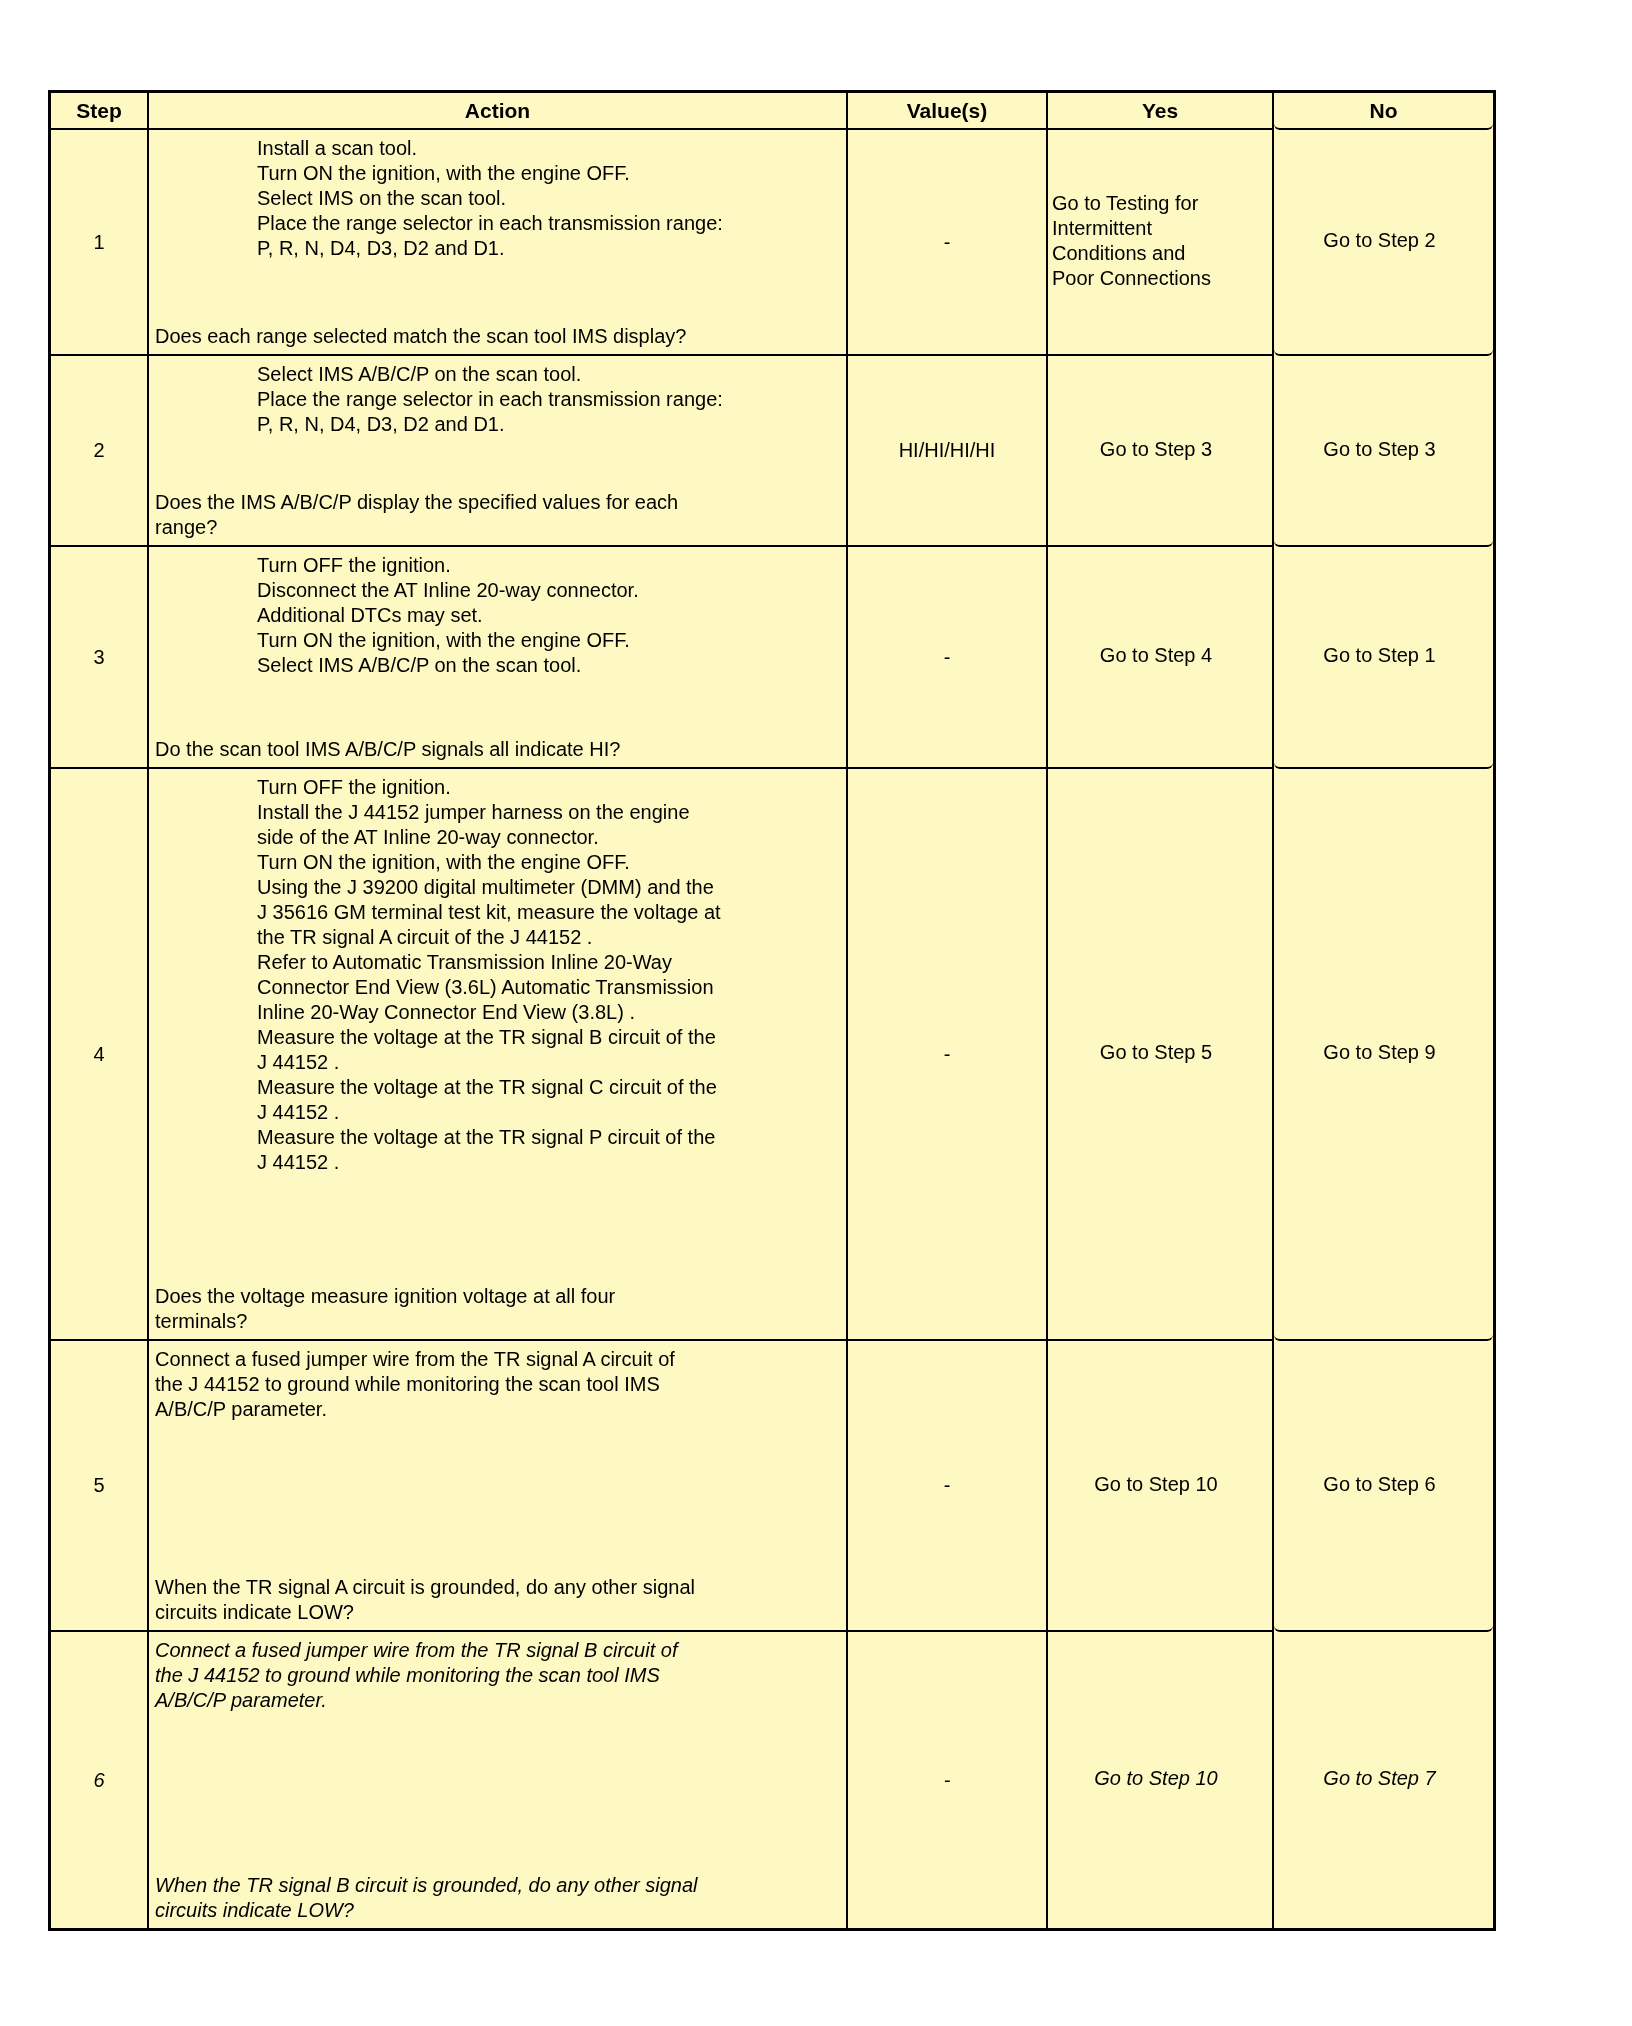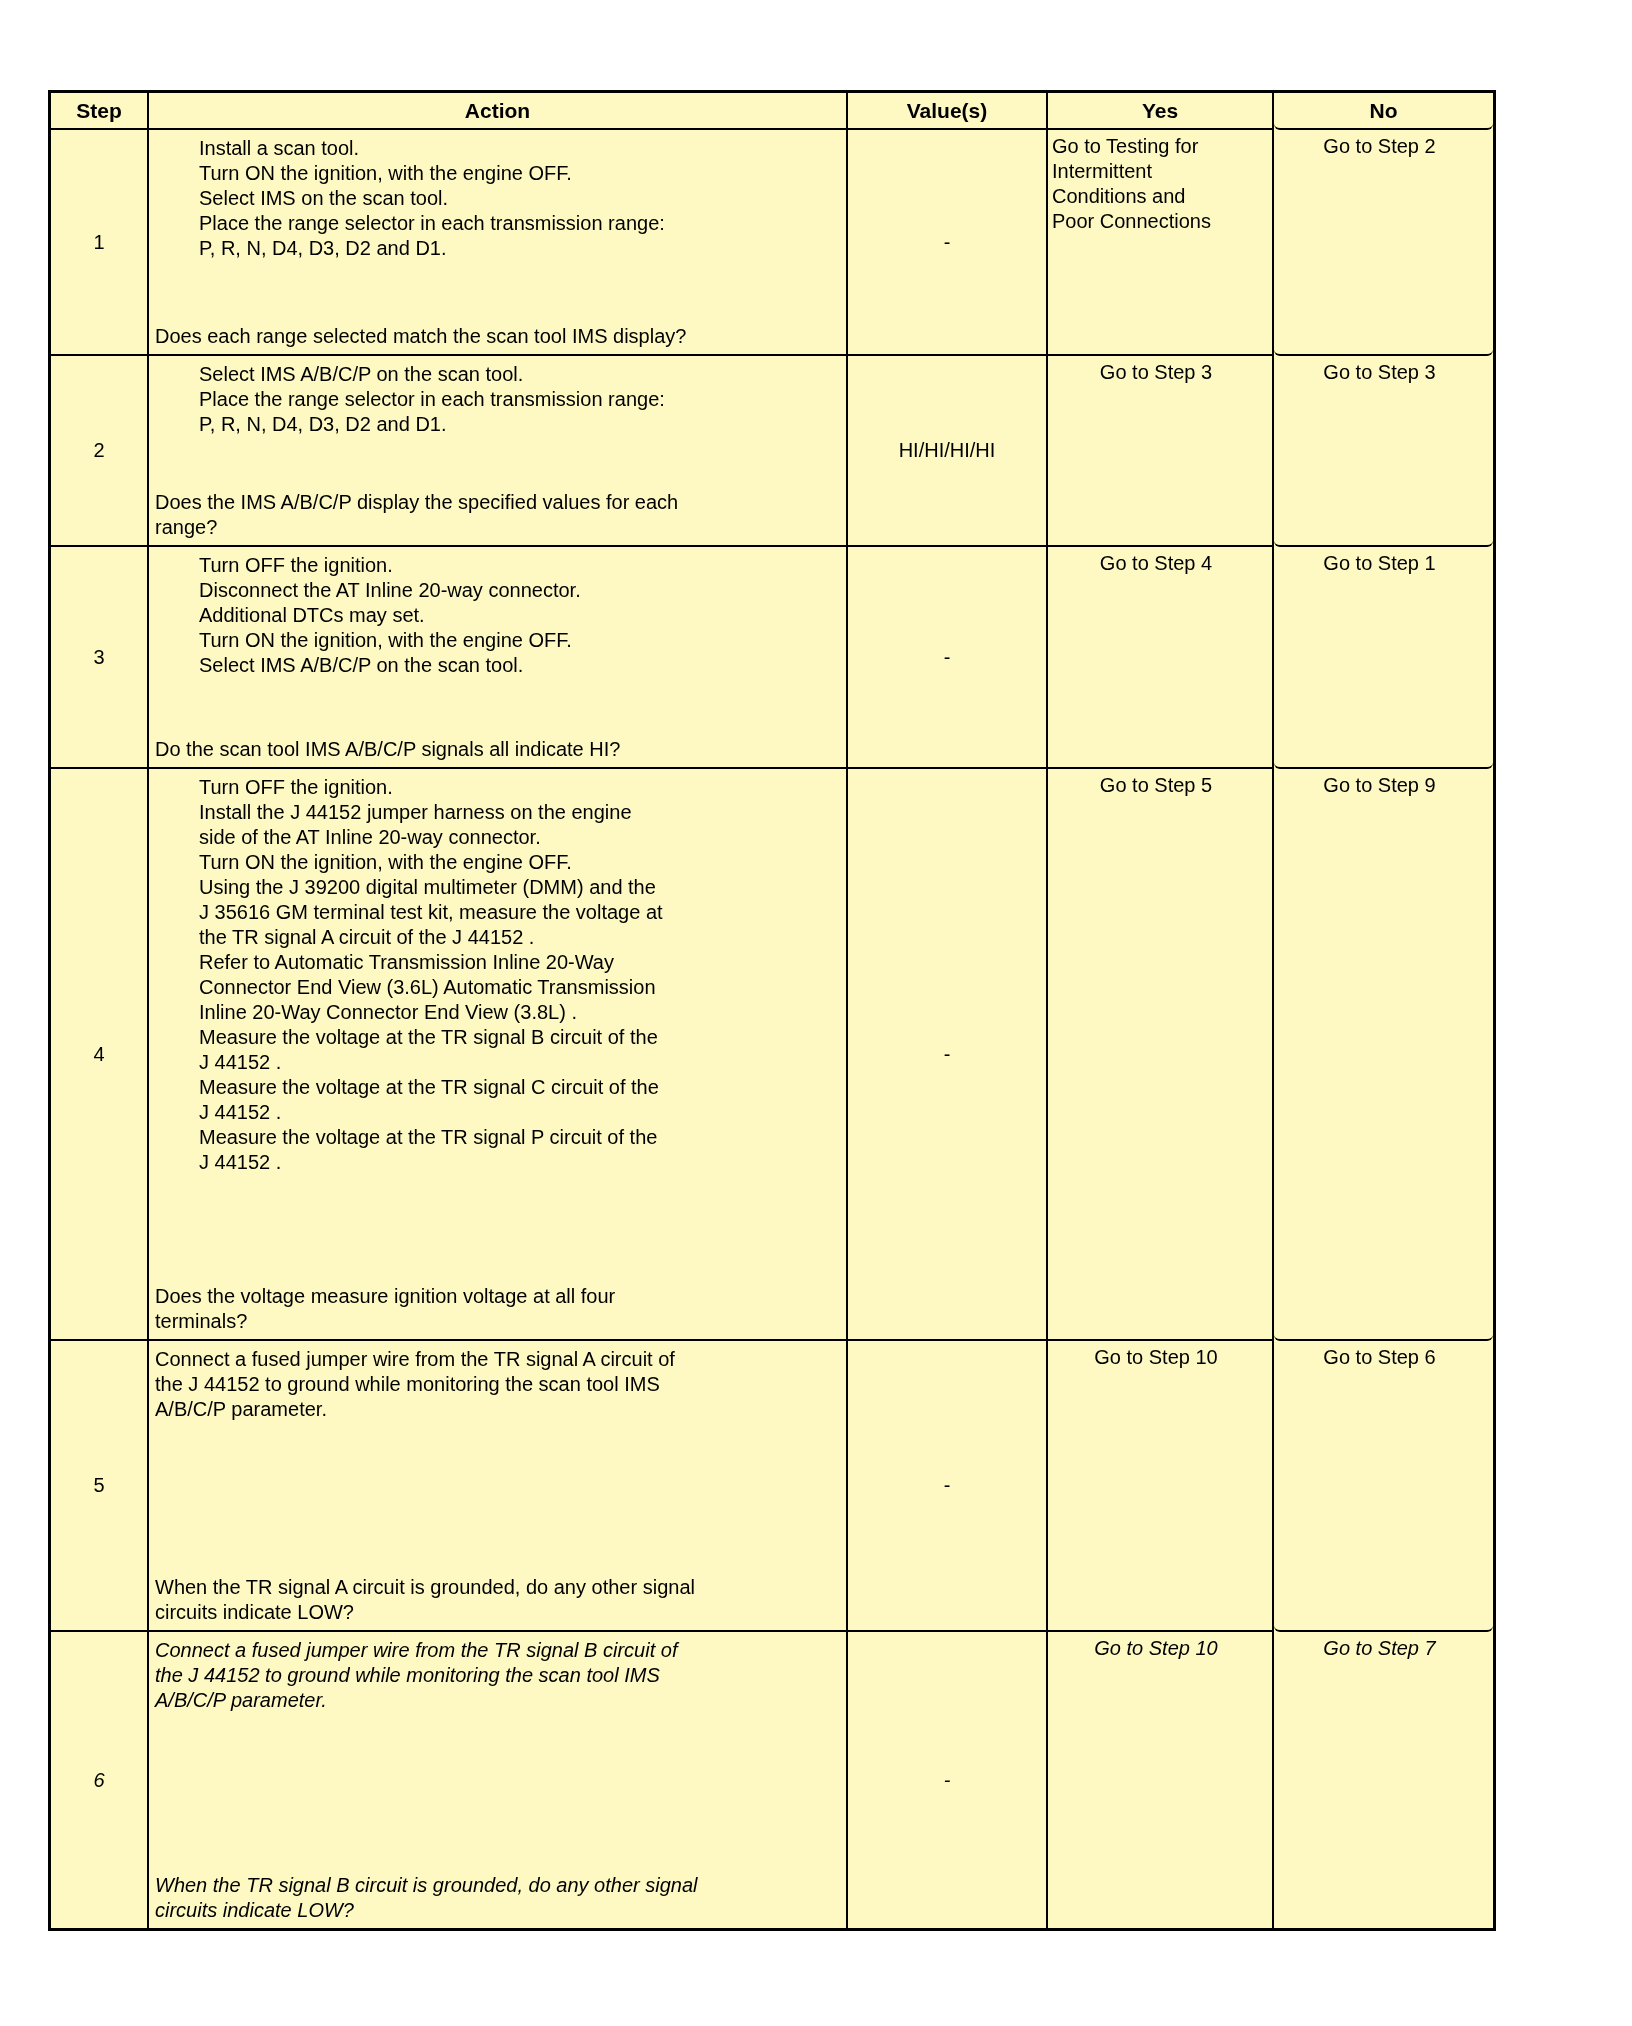--- a/index.html
+++ b/index.html
@@ -29,27 +29,27 @@
     font-size:21px;
     display:flex; align-items:center; justify-content:center;
   }
   .step {
     display:flex; align-items:center; justify-content:center;
   }
   .action {
     display:flex; flex-direction:column; justify-content:space-between;
     padding:6px 6px 5px 6px;
   }
-  .instructions.indent { margin-left:44px; }
+  .instructions.indent { margin-left:102px; }
   .instr-line, .question, .yn-text { white-space:pre-wrap; }
   .value {
     display:flex; align-items:center; justify-content:center;
   }
   .yesno {
-    display:flex; flex-direction:column; justify-content:flex-start;
+    display:flex; flex-direction:column; justify-content:center;
     align-items:center; text-align:center;
     padding:4px 12px 7px 4px;
   }
   .yesno.left-align { align-items:flex-start; text-align:left; }
 </style>
 </head>
 <body>
 
 <div class="diag-table">
 

